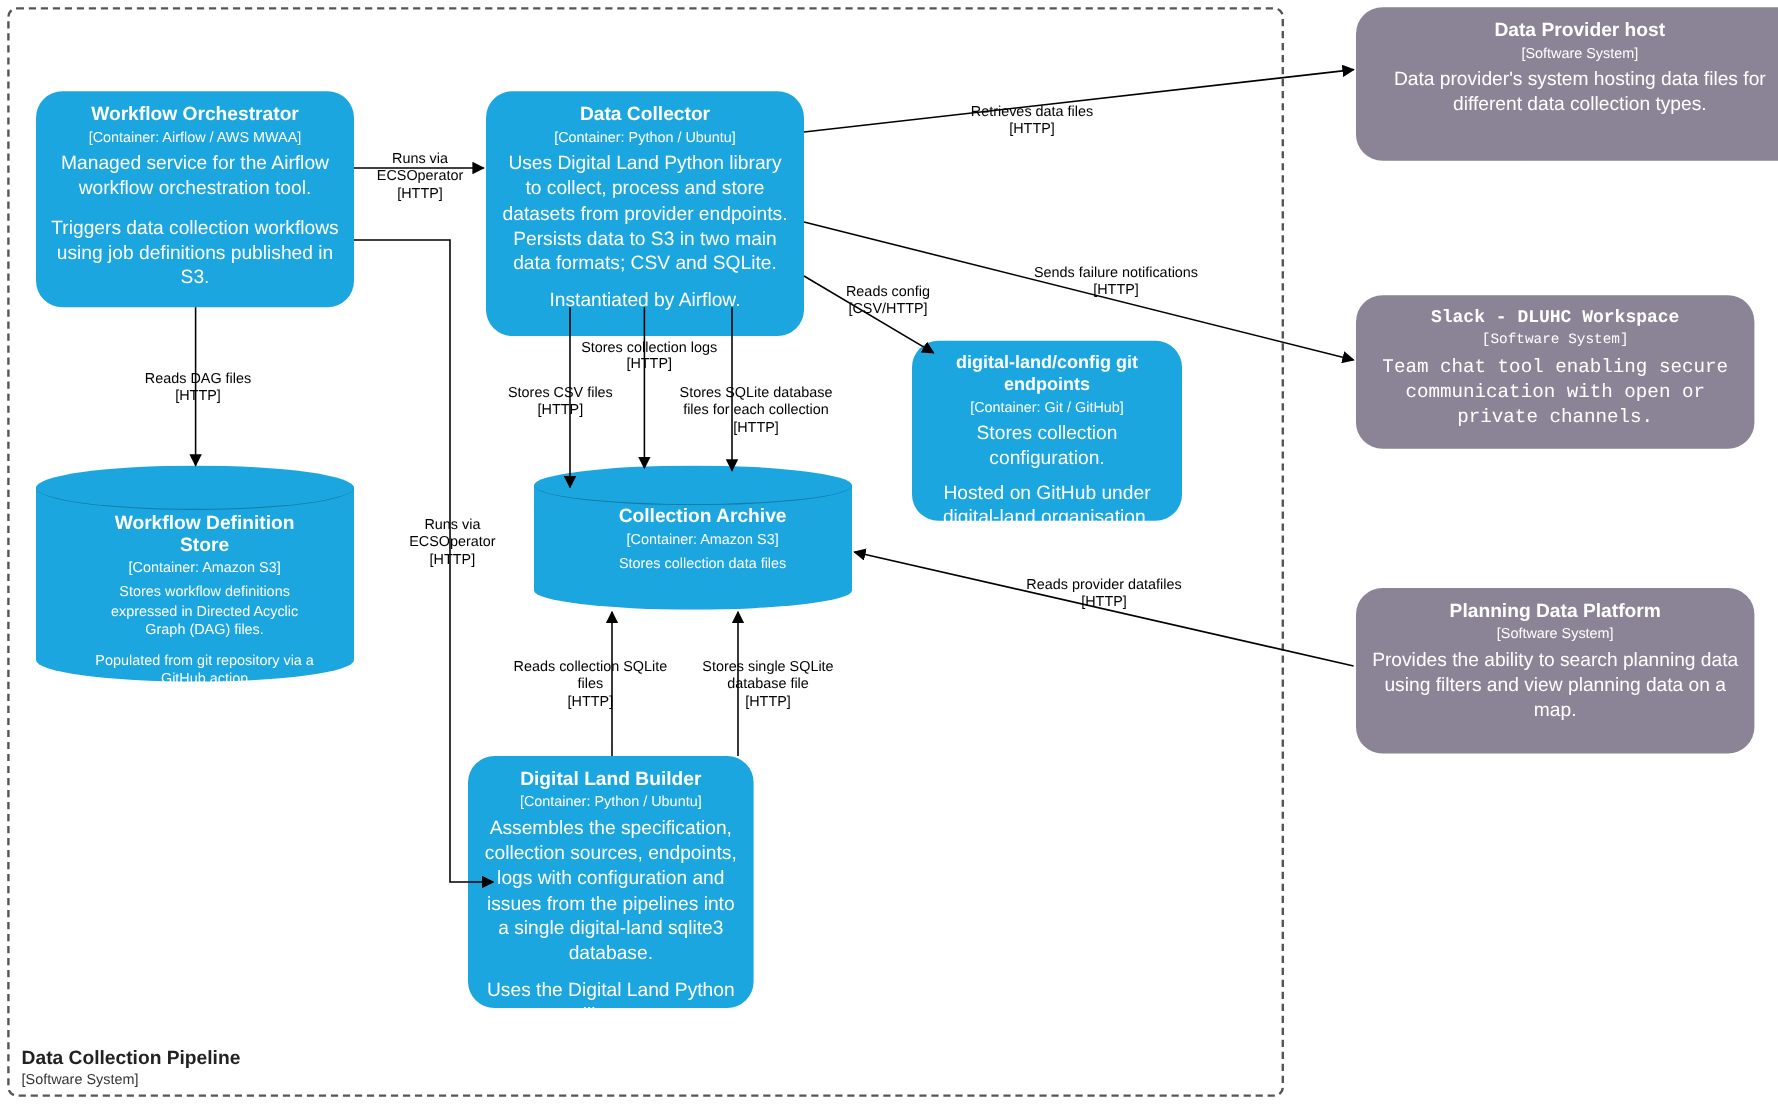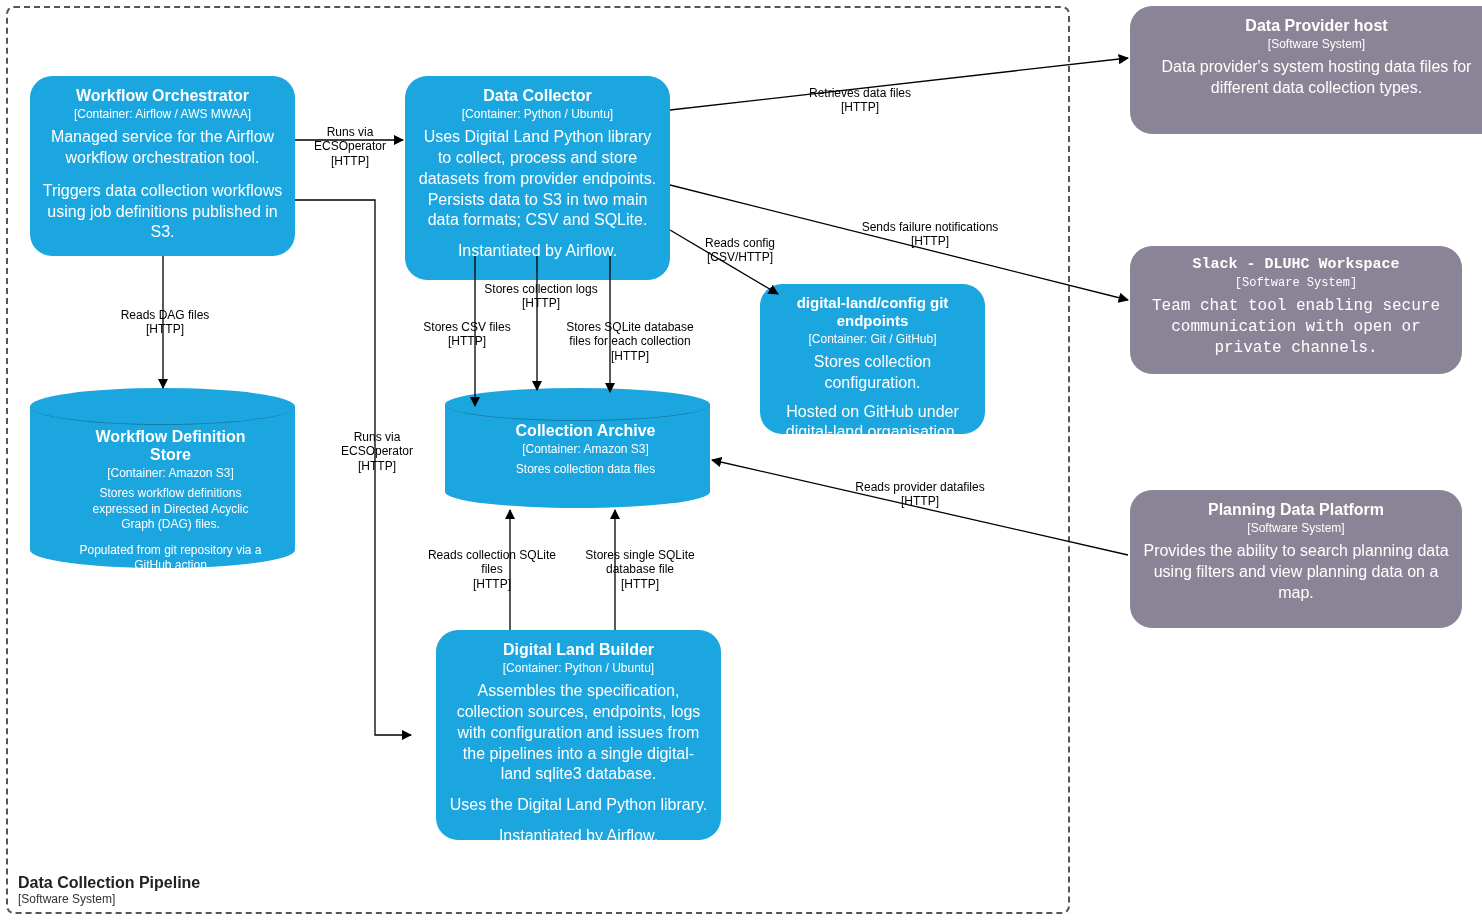--- a/index.html
+++ b/index.html
@@ -157,21 +157,21 @@
     <div class="body" style="top:16px; bottom:16px;"></div>
     <div class="bottom" style="bottom:0; height:32px;"></div>
     <div class="top" style="top:0; height:32px;"></div>
     <div class="content" style="top:34px;">
       <div class="title">Collection Archive</div>
       <div class="sub">[Container: Amazon S3]</div>
       <div class="desc">Stores collection data files</div>
     </div>
   </div>
 
-  <div class="node rounded blue" style="left:436px; top:630px; width:285px; height:210px;">
+  <div class="node rounded blue" style="left:390px; top:630px; width:238px; height:210px;">
     <div class="title">Digital Land Builder</div>
     <div class="sub">[Container: Python / Ubuntu]</div>
     <div class="desc">Assembles the specification, collection sources, endpoints, logs with configuration and issues from the pipelines into a single digital-land sqlite3 database.</div>
     <div class="desc" style="margin-top:10px;">Uses the Digital Land Python library.</div>
     <div class="desc" style="margin-top:10px;">Instantiated by Airflow.</div>
   </div>
 
   <div class="node rounded grey" style="left:1130px; top:6px; width:373px; height:128px;">
     <div class="title">Data Provider host</div>
     <div class="sub">[Software System]</div>

